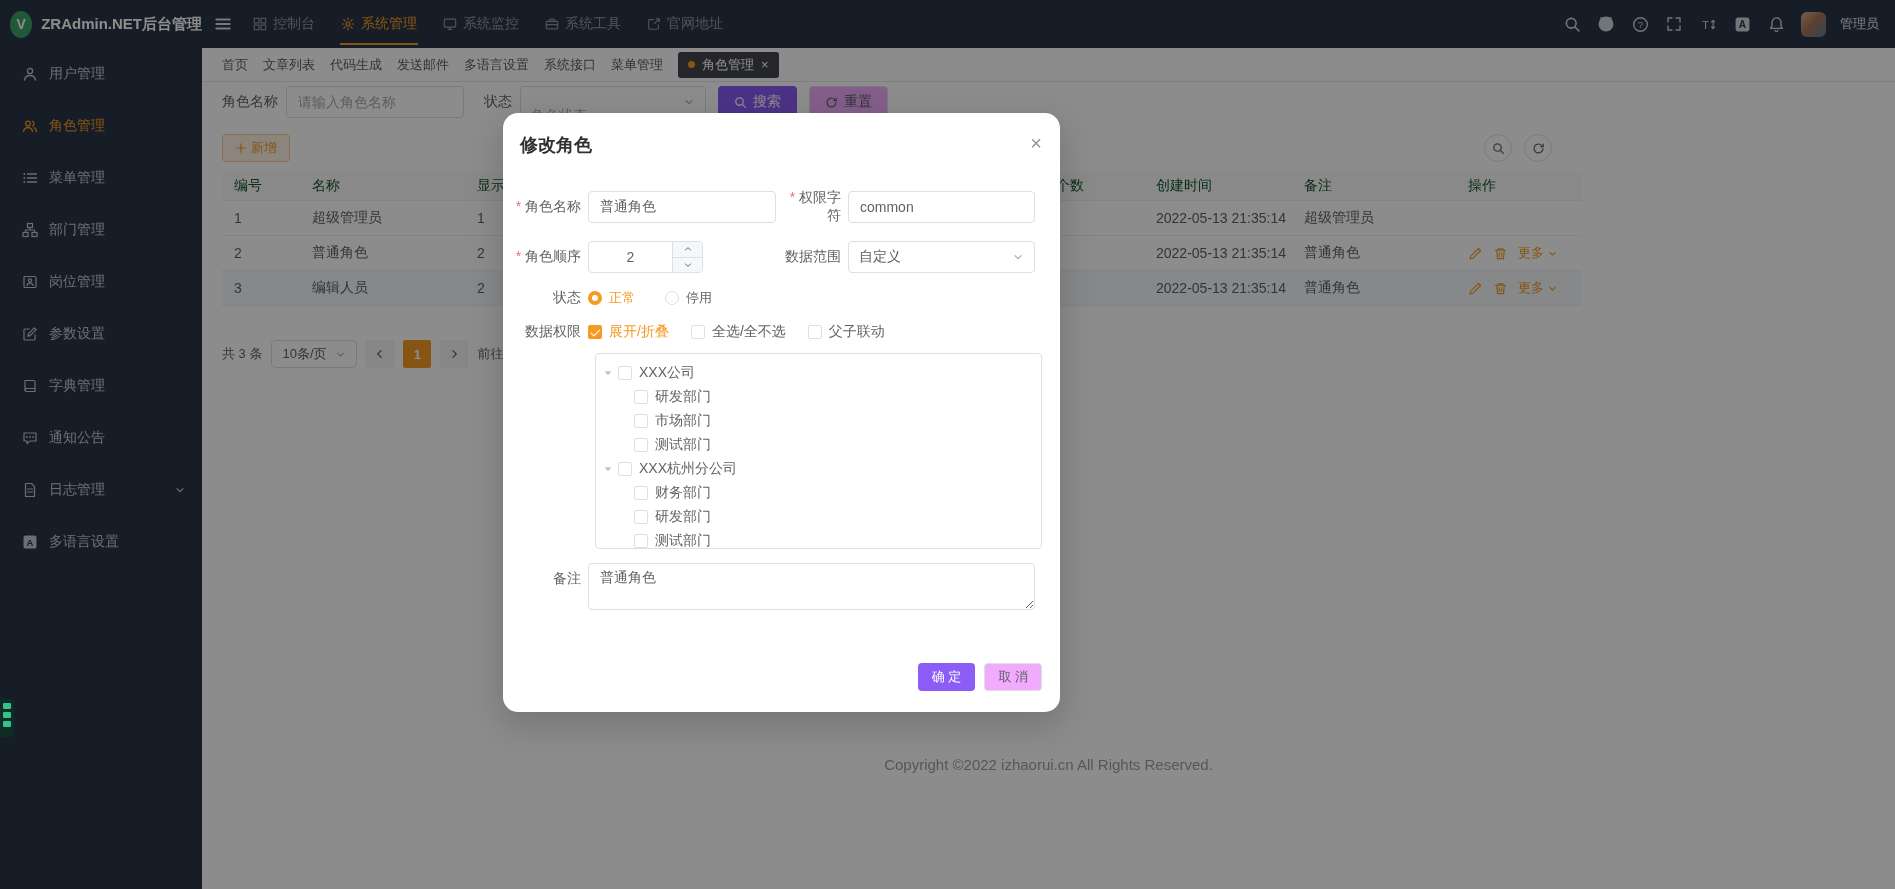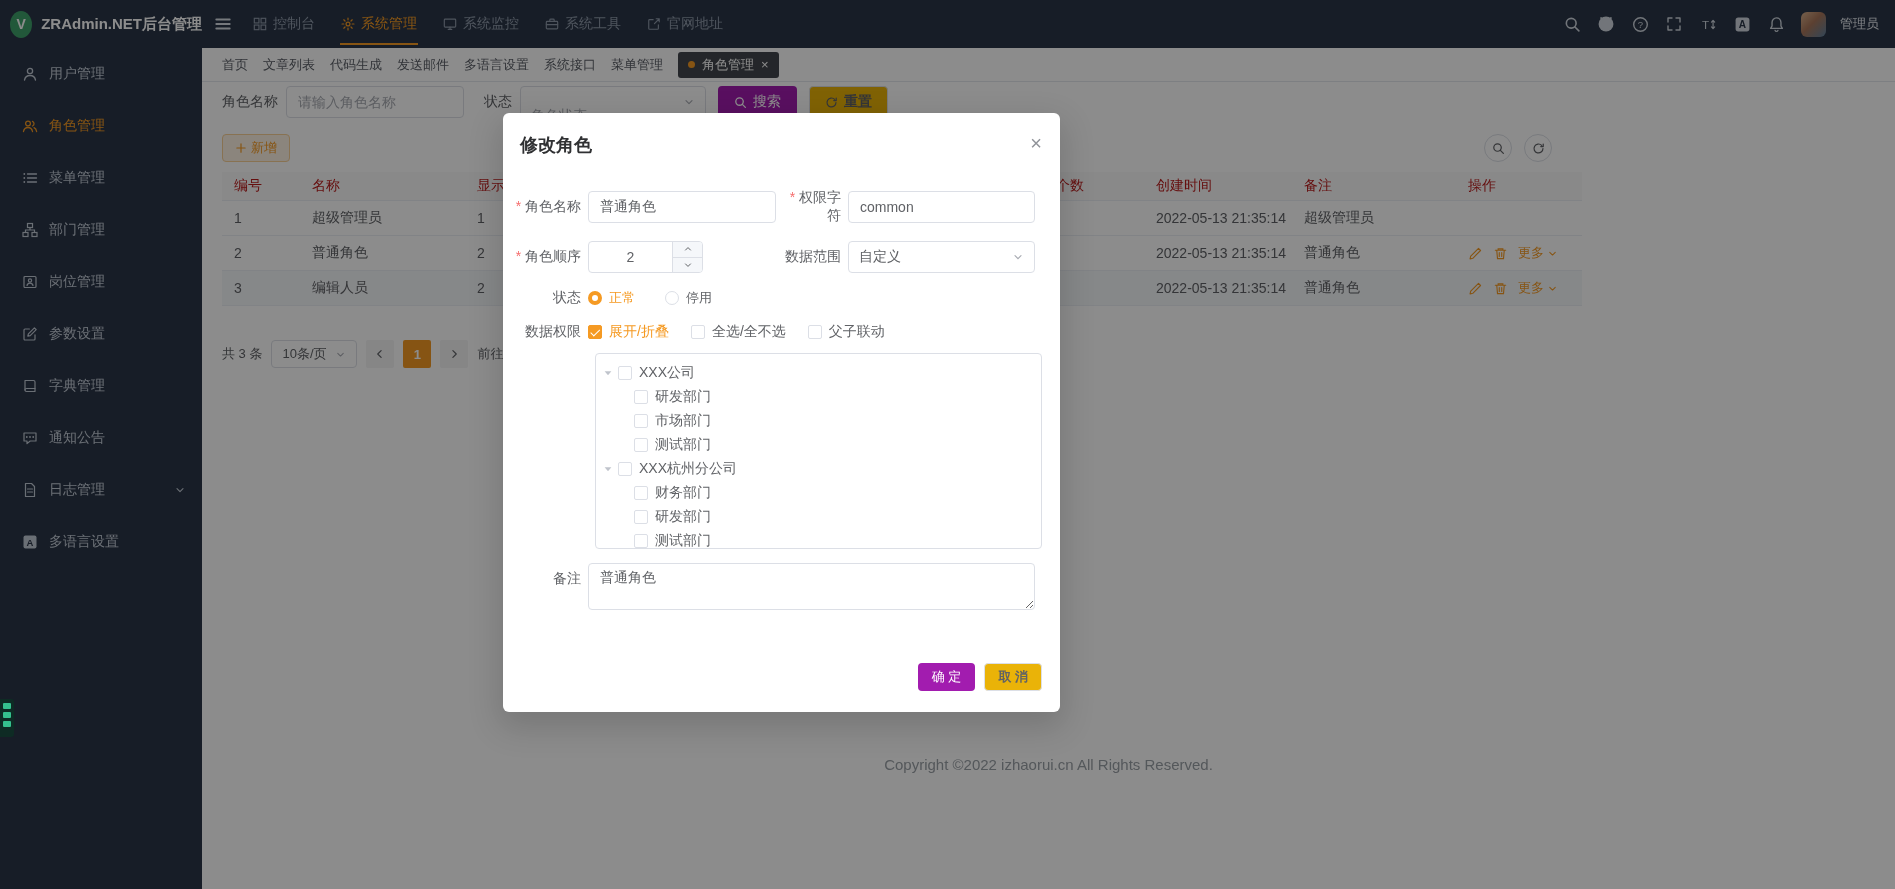--- a/index.html
+++ b/index.html
@@ -54,56 +54,56 @@
                 font-size:14px; color:#606266; outline:none; background:#fff; font-family:inherit; }
   .text-input::placeholder { color:#a8abb2; }
   .sel { height:32px; border:1px solid #dcdfe6; border-radius:4px; background:#fff;
          display:flex; align-items:center; padding:0 10px; font-size:14px; color:#606266; cursor:pointer; }
   .sel .sel-text { flex:1; white-space:nowrap; overflow:hidden; }
   .sel .placeholder { color:#a8abb2;margin-top:28px; }
   .sel .sel-caret { color:#a8abb2; }
   .btn { height:32px; display:inline-flex; align-items:center; gap:6px; padding:0 15px;
          border-radius:4px; font-size:14px; cursor:pointer; border:1px solid transparent;
          font-family:inherit; white-space:nowrap; }
-  .btn-primary { background:#a21caf; color:#fff; }
-  .btn-plain { background:#eab308; border-color:#dcdfe6; color:#606266;font-weight:bold; }
+  .btn-primary { background:#8b5cf6; color:#fff; }
+  .btn-plain { background:#f0abfc; border-color:#dcdfe6; color:#606266; }
   .btn-add { height:28px; padding:0 12px; background:#fdf2e3; border:1px solid #f8cf96;
              color:#f59a23; font-size:13px; gap:4px; }
   .ml20 { margin-left:20px; } .ml12 { margin-left:12px; }
 
   .toolbar-row { margin-top:16px; display:flex; align-items:center; }
   .table-tools { position:absolute; top:52px; left:1282px; display:flex; gap:12px; }
   .tool-circle { width:28px; height:28px; border-radius:50%; border:1px solid #dcdfe6;
                  background:#fff; color:#606266; display:flex; align-items:center;
                  justify-content:center; cursor:pointer; }
 
   .table { margin-top:10px; width:1360px; font-size:14px; }
   .tr { display:grid; grid-template-columns:78px 165px 579px 100px 148px 164px 126px;
         border-bottom:1px solid #ebeef5; align-items:center; }
-  .thead .td { color:#b91c1c; height:28px; background:#fafafa; }
+  .thead .td { color:#14532d; height:28px; background:#fafafa; }
   .td { padding:0 12px; height:34px; display:flex; align-items:center; color:#606266;
         white-space:nowrap; overflow:hidden; }
   .tr.hl { background:#f5f7fa; }
   .ops { gap:10px; }
   .op { display:inline-flex; align-items:center; gap:3px; cursor:pointer; color:#f59a23; font-size:13px; }
 
   .pager { margin-top:34px; display:flex; align-items:center; gap:9px; font-size:13px; color:#606266; }
   .size-sel { width:86px; height:28px; font-size:13px; }
   .page-btn { width:28px; height:28px; border-radius:2px; background:#f4f4f5; color:#606266;
               display:flex; align-items:center; justify-content:center; cursor:pointer; }
   .page-btn.cur { background:#f59a23; color:#fff; font-weight:bold; font-size:13px; }
   .goto-input { width:40px; height:28px; border:1px solid #dcdfe6; border-radius:3px; background:#fff; }
 
   .copyright { position:absolute; top:708px; left:0; width:100%; text-align:center;
                font-size:15px; color:#9aa0a6; }
 
   
   .overlay { position:absolute; inset:0; background:rgba(0,0,0,.45); z-index:20; }
   .modal { position:absolute; left:503px; top:113px; width:557px; height:599px; background:#fff;
-           border-radius:6px; z-index:30; box-shadow:0 12px 32px 4px rgba(0,0,0,.15); }
+           border-radius:15px; z-index:30; box-shadow:0 12px 32px 4px rgba(0,0,0,.15); }
   .modal-header { display:flex; align-items:flex-start; justify-content:space-between;
                   padding:20px 18px 0 17px; }
   .modal-title { font-size:18px; color:#303133; font-weight:600; }
   .modal-close { color:#909399; font-size:20px; line-height:20px; cursor:pointer; }
   .modal-body { padding-top:32px; }
   .form-row { display:flex; align-items:center; margin-bottom:16px; }
   .form-row.tight { margin-bottom:12px; }
   .form-row.top { align-items:flex-start; }
   .f-label { width:85px; flex:none; text-align:right; padding-right:7px; font-size:14px; color:#606266; }
   .f-label-r { width:72px; flex:none; text-align:right; padding-right:7px; font-size:14px; color:#606266; }

